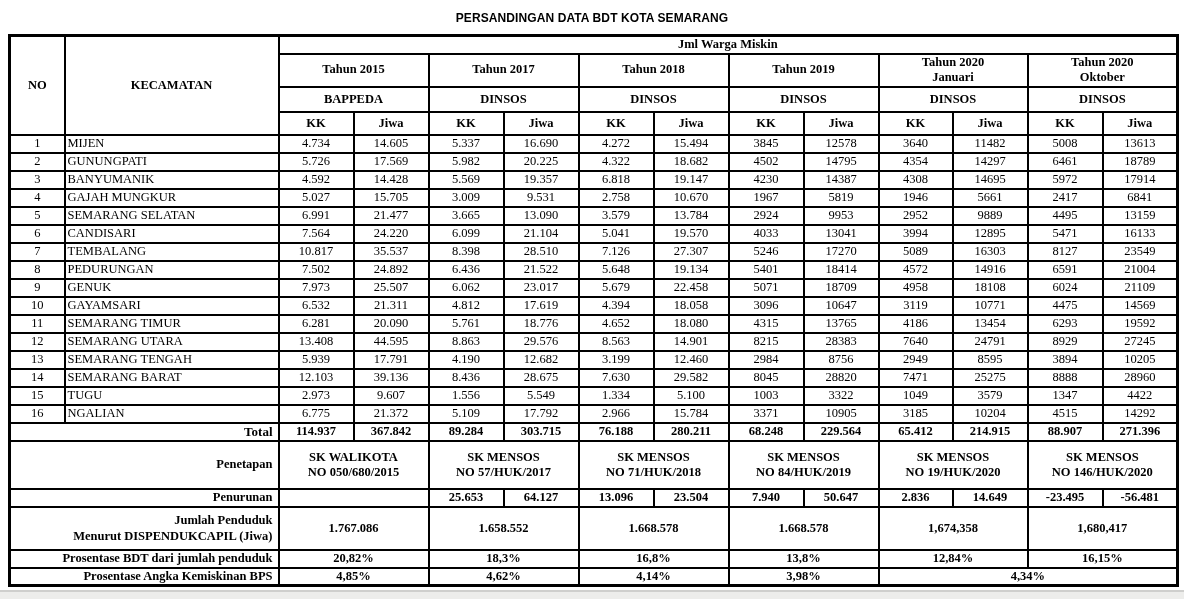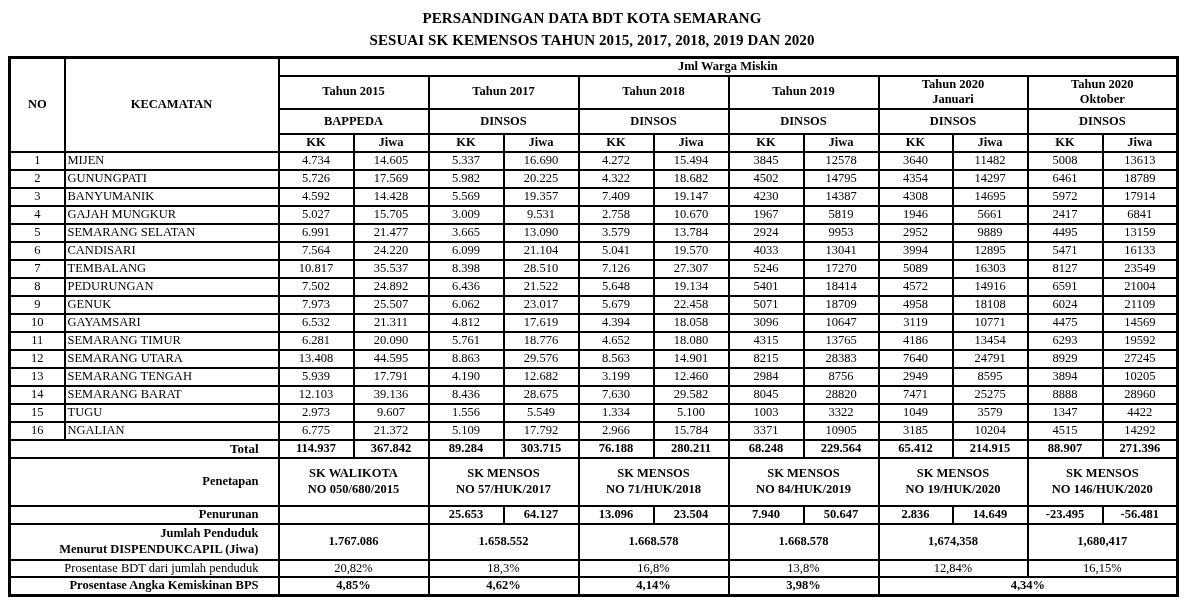--- a/index.html
+++ b/index.html
@@ -1,45 +1,44 @@
 <!DOCTYPE html>
 <html><head>
 <meta charset="utf-8">
 <style>
   html,body{margin:0;padding:0;background:#fff;}
   body{width:1184px;height:600px;overflow:hidden;font-family:"Liberation Serif","DejaVu Serif",serif;color:#000;}
-  .title{ text-align:center; font-family:Liberation Serif, serif;
-          font-weight:bold; font-size:15px; padding-top:7px; line-height:22px; letter-spacing:.1px;}
+  .title{ text-align:center; font-family:Liberation Sans, sans-serif;
+          font-weight:bold; font-size:12px; padding-top:7px; line-height:22px; letter-spacing:.1px;}
   table{ border-collapse:collapse; table-layout:fixed; width:1168px; margin:5px 8px 0 8px;
          border:3px solid #000;}
   th,td{ border:2px solid #000; padding:0 2px; font-size:12.5px; text-align:center;
          white-space:nowrap; overflow:hidden; line-height:1.25;}
   thead th{ font-weight:bold;}
   tr.h-group{height:17px;}
   tr.h-year{height:30px;font-family:Liberation Serif, serif;}
   tr.h-source{height:25px;}
-  tr.h-sub{height:17px;}
+  tr.h-sub{height:23px;}
   #data-rows tr{height:18px;}
   #data-rows td{font-weight:normal;}
   td.kec{text-align:left;}
-  td.lbl{ text-align:right; font-weight:bold; padding-right:19px;}
+  td.lbl{ text-align:right; font-weight:bold; padding-right:5px;}
   #total-row{height:18px;}  #total-row td{font-weight:bold;}
   #penetapan-row{height:48px;} #penetapan-row td{font-weight:bold;}
   #penurunan-row{height:18px;} #penurunan-row td{font-weight:bold;}
-  #jumlah-row{height:36px;}    #jumlah-row td{font-weight:bold;}
-  #bdt-row{height:17px;}       #bdt-row td{font-weight:normal;}
+  #jumlah-row{height:43px;}    #jumlah-row td{font-weight:bold;}
+  #bdt-row{height:17px;}       #bdt-row td{font-weight:bold;}
   #bps-row{height:17px;margin-top:40px;}       #bps-row td{font-weight:bold;}
   .scan-strip{ margin-top:3px; height:7px; background:#ededeb; border-top:2px solid #cfcfcd;}
 </style>
 </head>
 <body>
 
 <div class="title">
   <div>PERSANDINGAN DATA BDT KOTA SEMARANG</div>
-  <div>SESUAI SK KEMENSOS TAHUN 2015, 2017, 2018, 2019 DAN 2020</div>
 </div>
 
 <table>
   <colgroup>
     <col style="width:55px">
       <col style="width:214px">
     <col style="width:75px">
       <col style="width:75px">
       <col style="width:75px">
       <col style="width:75px">
@@ -136,21 +135,21 @@
         <td>6461</td>
         <td>18789</td>
       </tr>
       <tr>
         <td>3</td>
         <td class="kec">BANYUMANIK</td>
         <td>4.592</td>
         <td>14.428</td>
         <td>5.569</td>
         <td>19.357</td>
-        <td>7.409</td>
+        <td>6.818</td>
         <td>19.147</td>
         <td>4230</td>
         <td>14387</td>
         <td>4308</td>
         <td>14695</td>
         <td>5972</td>
         <td>17914</td>
       </tr>
       <tr>
         <td>4</td>

